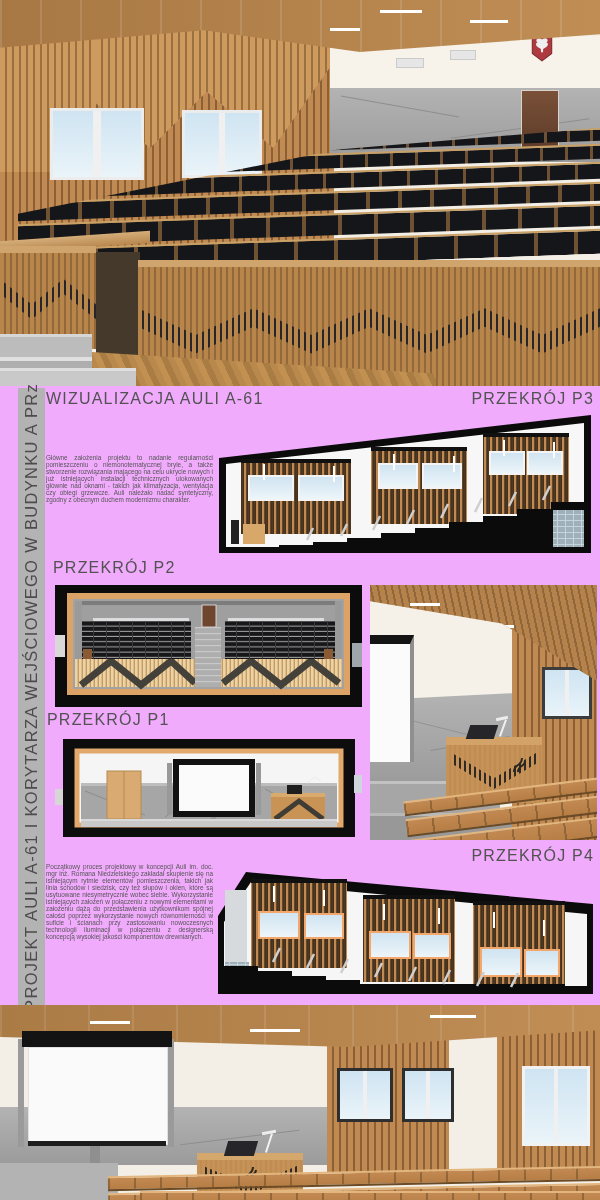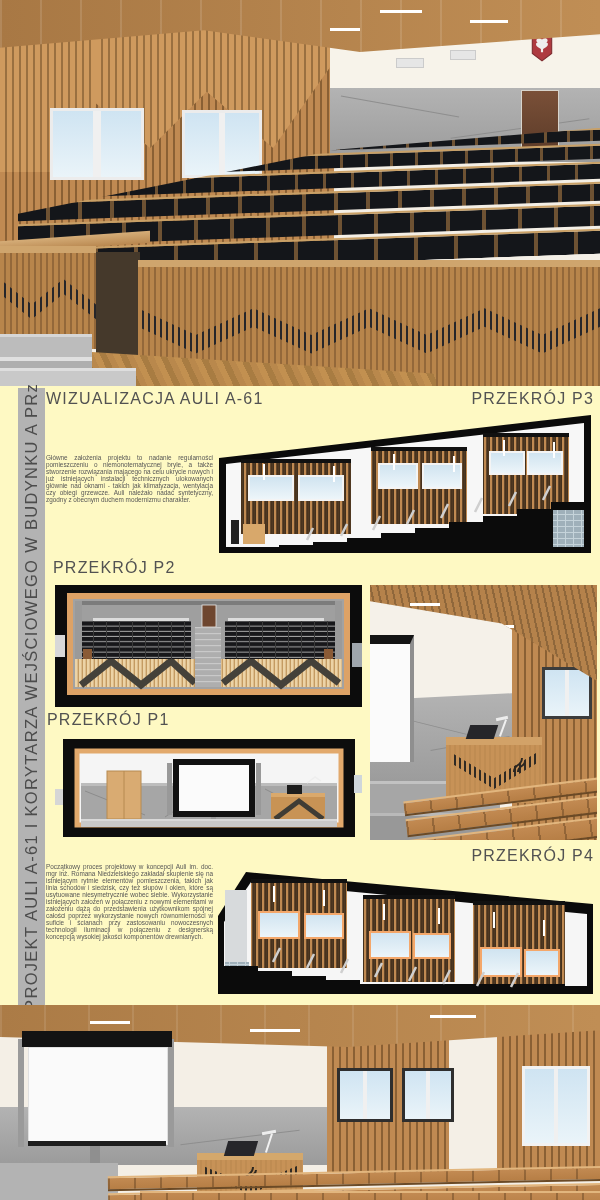--- a/index.html
+++ b/index.html
@@ -1,16 +1,16 @@
 <!DOCTYPE html>
 <html><head>
 <meta charset="utf-8">
 <style>
   html,body{margin:0;padding:0;background:#fff}
-  .board{position:relative;width:600px;height:1200px;background:#fef9c3;overflow:hidden;
+  .board{position:relative;width:600px;height:1200px;background:#f0abfc;overflow:hidden;
          font-family:"Liberation Sans",sans-serif}
   .abs{position:absolute}
   .sec-h{position:absolute;font-size:16px;letter-spacing:1.2px;color:#525252;white-space:nowrap;font-weight:400}
   .note{position:absolute;left:46px;width:167px;font-size:6.4px;line-height:7px;color:#565656;text-align:justify}
   .sidebar{position:absolute;left:18px;top:388px;width:27px;height:617px;background:#b3b3b3;
            display:flex;align-items:center;justify-content:center}
   .sidebar span{writing-mode:vertical-rl;transform:rotate(180deg);font-size:16.5px;letter-spacing:1.3px;
                 color:#4c4c4c;white-space:nowrap}
   
   .slats{background:repeating-linear-gradient(90deg,#c08a52 0 5px,#8a6034 5px 7px)}

